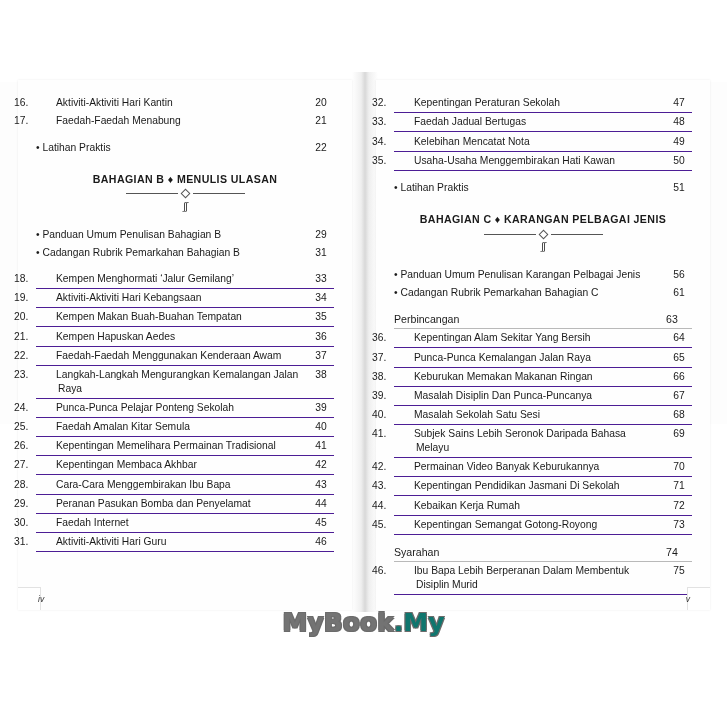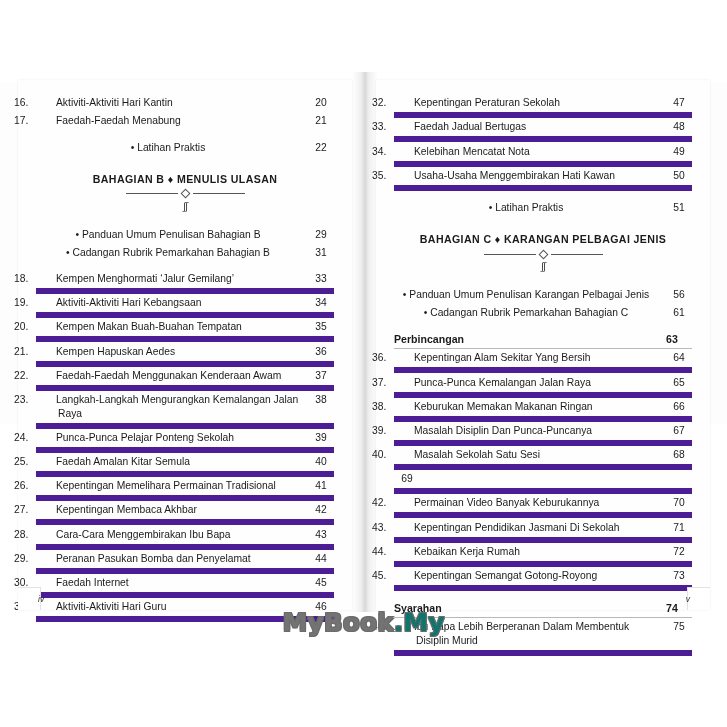--- a/index.html
+++ b/index.html
@@ -79,24 +79,23 @@
     display: inline-block;
     width: 20px;
   }
   .indent-num .label {
     padding-left: 22px;
     text-indent: -22px;
   }
   .bullet-row .label {
     padding-left: 10px;
     text-indent: -10px;
-    text-align: center;
   }
   .rule {
-    border-bottom: 6px solid #4c1d95;
+    border-bottom: 1px solid #4c1d95;
   }
   .section-heading {
     text-align: center;
     font-weight: bold;
     font-size: 10.6px;
     letter-spacing: 0.4px;
     margin: 16px 0 4px 0;
   }
   .ornament {
     text-align: center;
@@ -123,21 +122,21 @@
   }
   .ornament .swirl {
     display: inline-block;
     font-size: 11px;
     vertical-align: middle;
     letter-spacing: -1px;
   }
   .subhead-row {
     display: flex;
     font-size: 10.6px;
-    font-weight: bold;
+    font-weight: normal;
     padding: 3px 0 3px 0;
     border-bottom: 1px solid #b9b9b9;
     margin-top: 8px;
   }
   .subhead-row .label { flex: 1 1 auto; }
   .subhead-row .page-no { flex: 0 0 auto; width: 26px; padding-left: 38px; }
 
   .blockpad { padding: 0 18px; }
 
   .gap-s { height: 8px; }
@@ -374,20 +373,21 @@
       </div>
       <div class="toc-row indent-num rule">
         <div class="label"><span class="num">39.</span><span>Masalah Disiplin Dan Punca-Puncanya</span></div>
         <div class="page-no">67</div>
       </div>
       <div class="toc-row indent-num rule">
         <div class="label"><span class="num">40.</span><span>Masalah Sekolah Satu Sesi</span></div>
         <div class="page-no">68</div>
       </div>
       <div class="toc-row indent-num rule">
+        <div class="label"><span class="num">41.</span><span>Subjek Sains Lebih Seronok Daripada Bahasa Melayu</span></div>
         <div class="page-no">69</div>
       </div>
       <div class="toc-row indent-num rule">
         <div class="label"><span class="num">42.</span><span>Permainan Video Banyak Keburukannya</span></div>
         <div class="page-no">70</div>
       </div>
       <div class="toc-row indent-num rule">
         <div class="label"><span class="num">43.</span><span>Kepentingan Pendidikan Jasmani Di Sekolah</span></div>
         <div class="page-no">71</div>
       </div>

